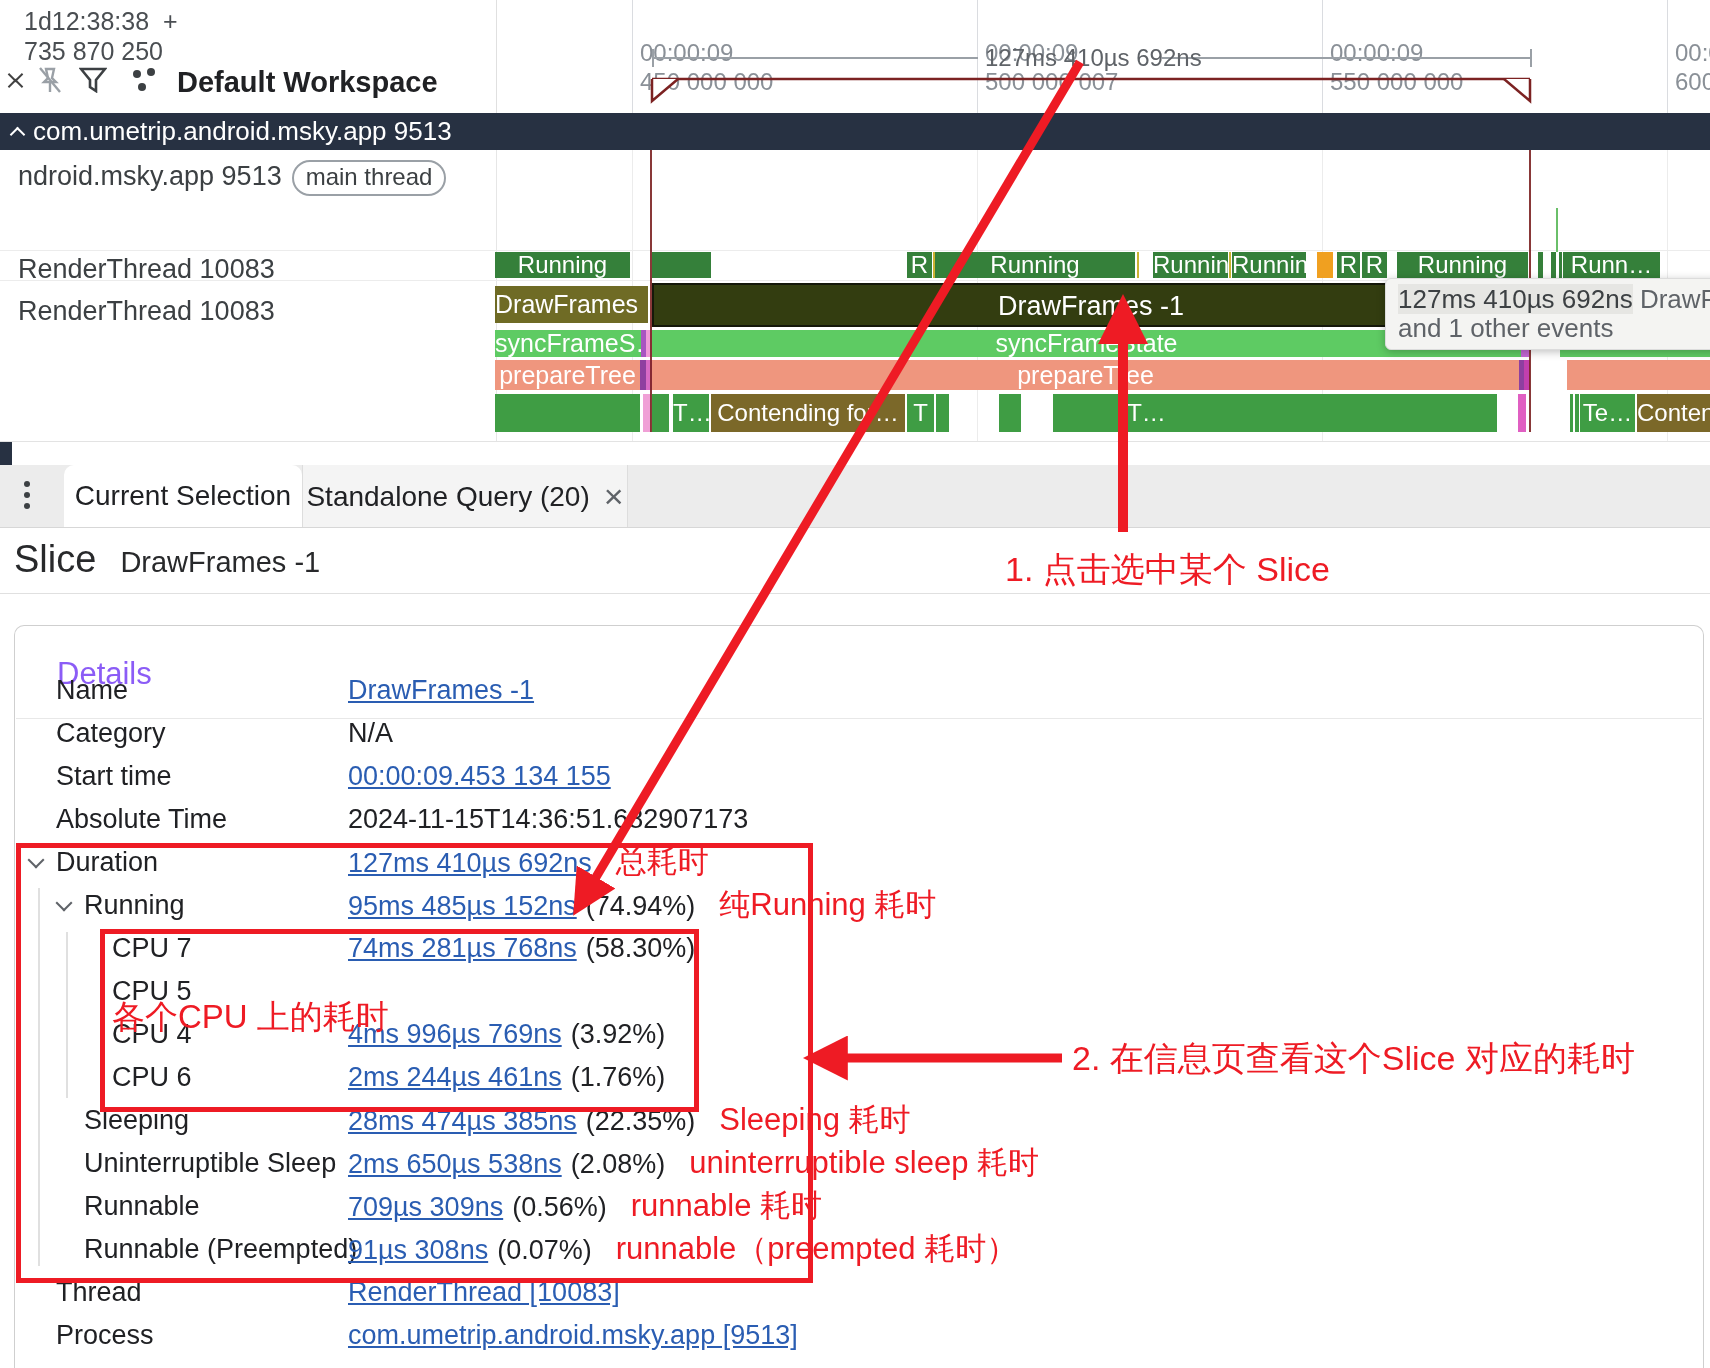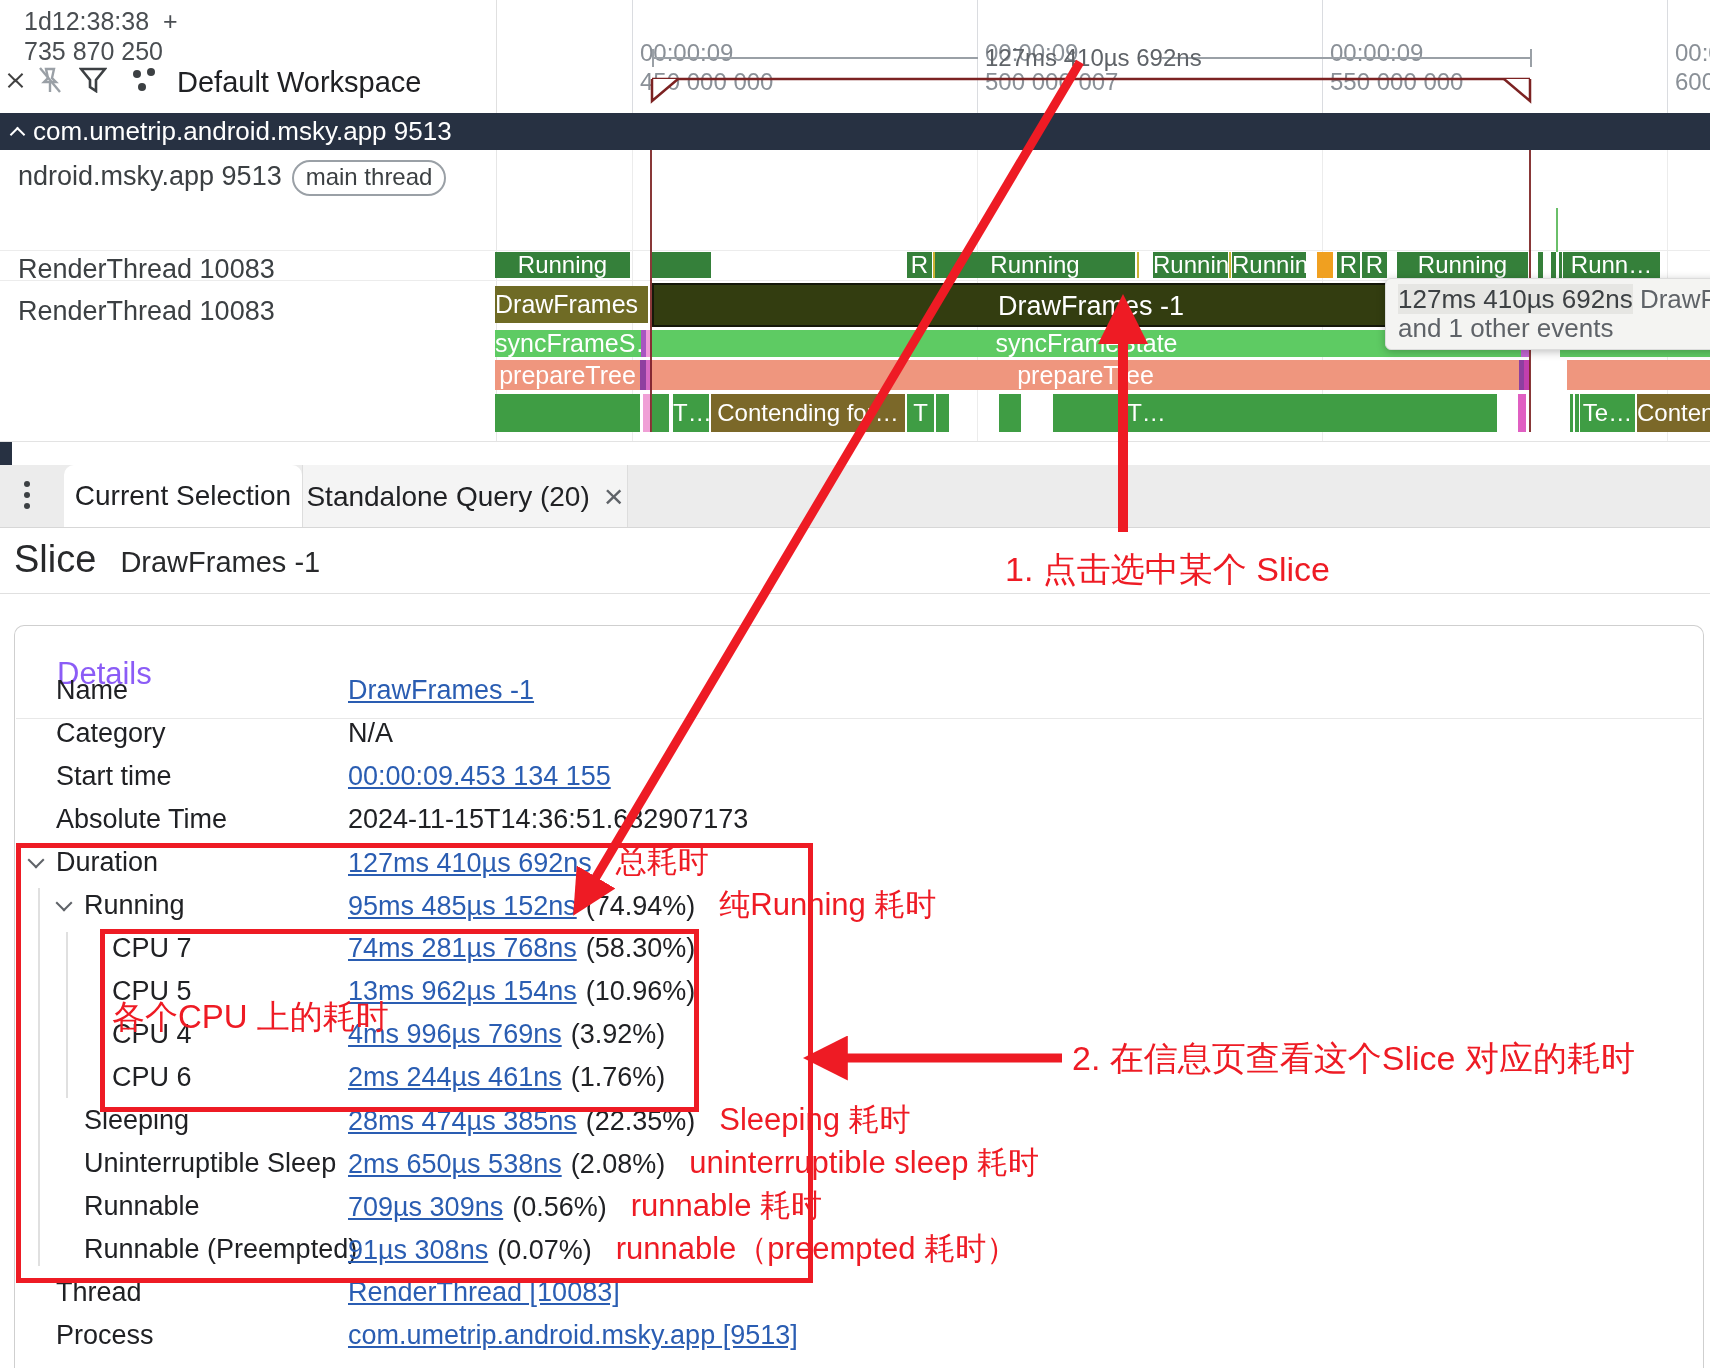--- a/index.html
+++ b/index.html
@@ -6,21 +6,21 @@
   #app{position:relative;width:1710px;height:1368px;overflow:hidden;
        font-family:"Liberation Sans","DejaVu Sans",sans-serif;color:#202124;}
   .abs{position:absolute;}
   
   #tl-header{left:0;top:0;width:1518px;height:113px;background:#fff;border-bottom:4px solid #7f1d1d;}
   .gridline{position:absolute;top:0;width:1px;background:#dadce0;}
   .gridline.hdr{height:113px;}
   .gridline.trk{background:#ececec;}
   .tick-label{position:absolute;top:6px;color:#8a9097;font-size:24px;line-height:29px;white-space:pre;margin-top:32px;}
   #clock{left:24px;top:6px;font-size:25px;line-height:30px;color:#4a4e52;white-space:pre;}
-  #hdr-tools{left:10px;top:62px;height:40px;display:flex;align-items:center;gap:14px;}
+  #hdr-tools{left:10px;top:62px;height:40px;display:flex;align-items:center;gap:14px;font-weight:bold;}
   .chev{display:inline-block;width:12px;height:12px;border-right:3px solid #424242;border-bottom:3px solid #424242;}
   .chev.up{transform:rotate(-135deg);}
   .chev.down{transform:rotate(45deg);}
   #workspace-label{font-size:29px;color:#202124;margin-left:4px;}
   #measure-line{position:absolute;top:57px;height:2px;background:#9aa0a6;}
   .measure-tick{position:absolute;top:49px;width:2px;height:18px;background:#9aa0a6;}
   #measure-text{position:absolute;left:985px;top:44px;font-size:24px;color:#5f6368;}
   
   #process-bar{left:0;top:113px;width:1710px;height:37px;background:#273142;color:#fff;
                display:flex;align-items:center;font-size:26px;}
@@ -273,21 +273,20 @@
         <span class="d-chev" style="left: 58px;"></span>
         <span class="d-label" style="left: 84px;">Running</span>
         <span class="d-val"><a href="#">95ms 485µs 152ns</a><span class="d-pct">(74.94%)</span><span class="d-note">纯Running 耗时</span></span>
       </div>
       <div class="d-row abs" style="top: 931px; left: 0px; width: 1710px;">
         <span class="d-label" style="left: 112px;">CPU 7</span>
         <span class="d-val"><a href="#">74ms 281µs 768ns</a><span class="d-pct">(58.30%)</span></span>
       </div>
       <div class="d-row abs" style="top: 974px; left: 0px; width: 1710px;">
         <span class="d-label" style="left: 112px;">CPU 5</span>
-        <span class="d-val"><a href="#">13ms 962µs 154ns</a><span class="d-pct">(10.96%)</span></span>
       </div>
       <div class="d-row abs" style="top: 1017px; left: 0px; width: 1710px;">
         <span class="d-label" style="left: 112px;">CPU 4</span>
         <span class="d-val"><a href="#">4ms 996µs 769ns</a><span class="d-pct">(3.92%)</span></span>
       </div>
       <div class="d-row abs" style="top: 1060px; left: 0px; width: 1710px;">
         <span class="d-label" style="left: 112px;">CPU 6</span>
         <span class="d-val"><a href="#">2ms 244µs 461ns</a><span class="d-pct">(1.76%)</span></span>
       </div>
       <div class="d-row abs" style="top: 1103px; left: 0px; width: 1710px;">

